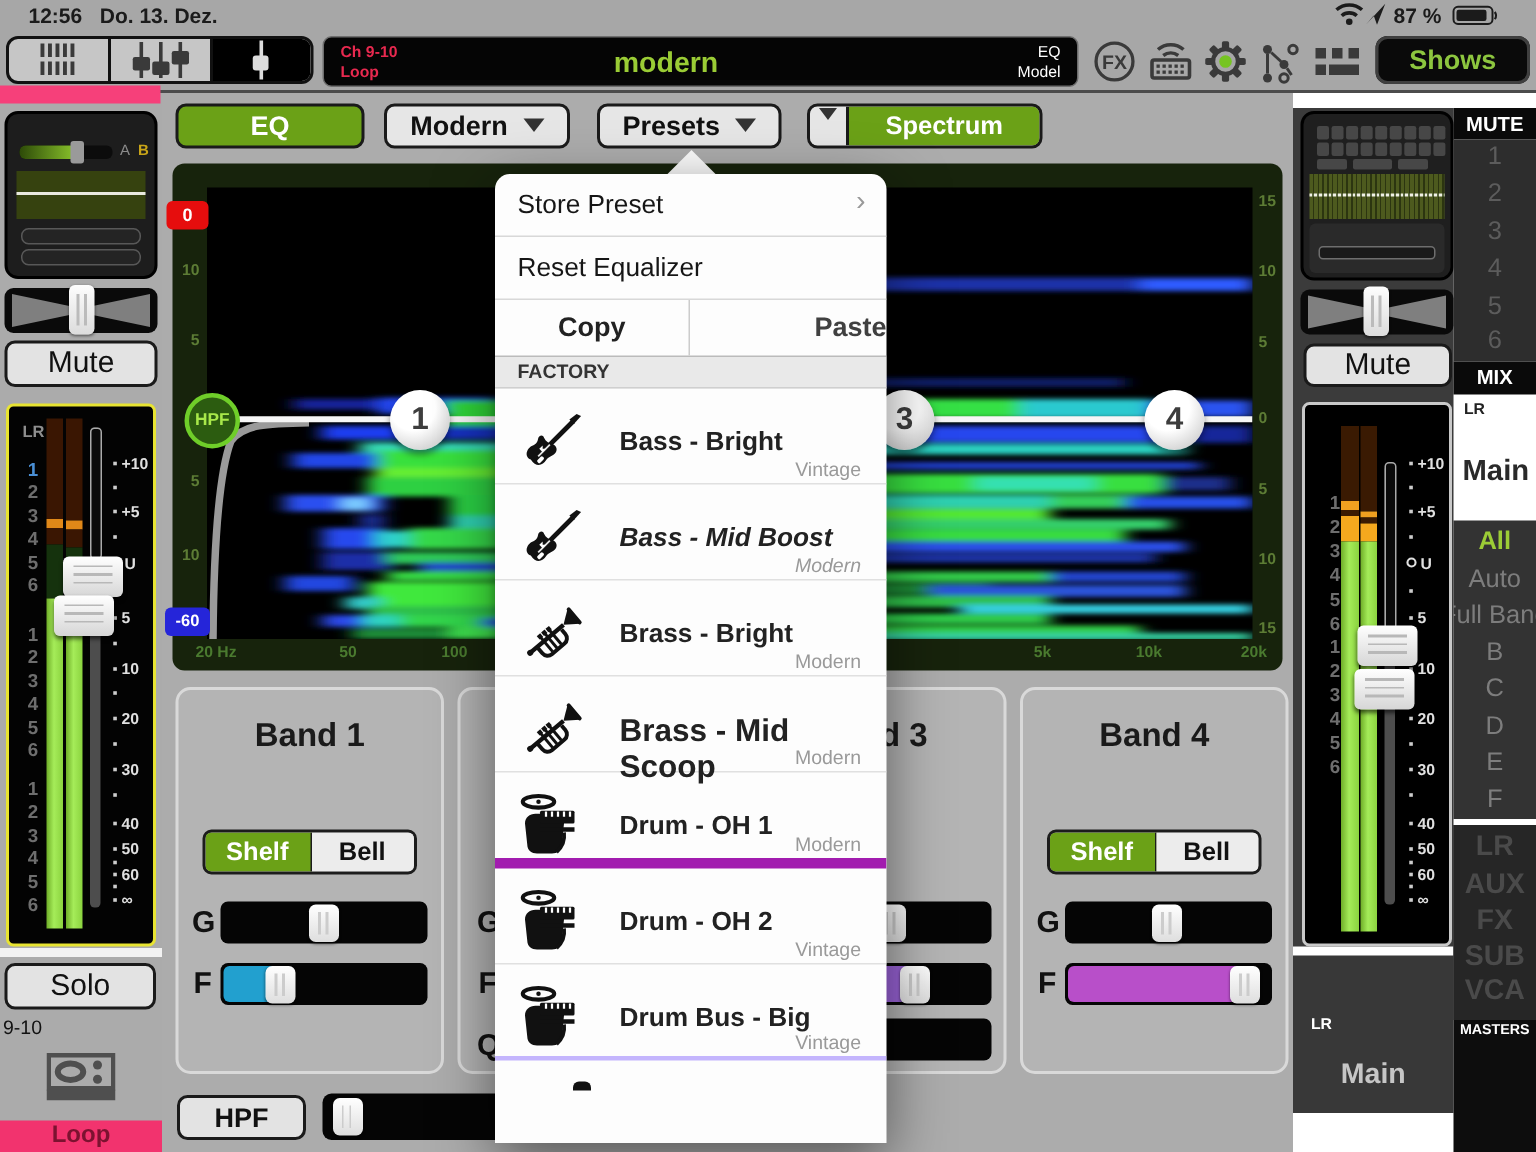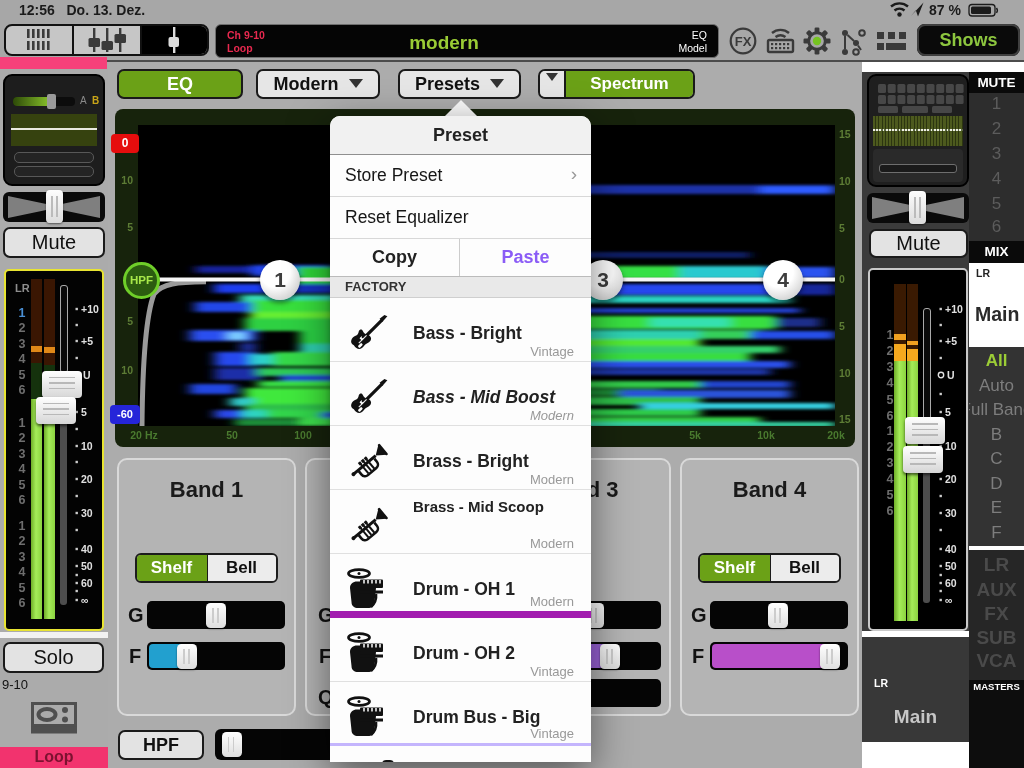--- a/index.html
+++ b/index.html
@@ -573,31 +573,30 @@
 <div class="abs" style="left:969px;top:550px;width:55px;height:218px;background:#0d0d0d;"></div>
 <div class="abs" style="left:969px;top:550px;width:55px;height:130px;background:#262626;"></div>
 <div class="abs" style="left:969px;top:554px;width:55px;text-align:center;font-size:19px;font-weight:bold;color:#4a4a4a;">LR</div>
 <div class="abs" style="left:969px;top:579px;width:55px;text-align:center;font-size:19px;font-weight:bold;color:#4a4a4a;">AUX</div>
 <div class="abs" style="left:969px;top:603px;width:55px;text-align:center;font-size:19px;font-weight:bold;color:#4a4a4a;">FX</div>
 <div class="abs" style="left:969px;top:627px;width:55px;text-align:center;font-size:19px;font-weight:bold;color:#4a4a4a;">SUB</div>
 <div class="abs" style="left:969px;top:650px;width:55px;text-align:center;font-size:19px;font-weight:bold;color:#4a4a4a;">VCA</div>
 <div class="abs" style="left:969px;top:681px;width:55px;text-align:center;font-size:9.5px;font-weight:bold;color:#fff;">MASTERS</div>
 <div class="abs" style="left:444px;top:100px;width:0;height:0;border-left:17px solid transparent;border-right:17px solid transparent;border-bottom:17px solid #fbfbfb;"></div>
 <div class="abs" style="left:330px;top:116px;width:261px;height:646px;background:#fdfdfd;border-radius:10px 10px 0 0;box-shadow:0 12px 40px rgba(0,0,0,.5);overflow:hidden;">
-    <div style="height:38px;background:#f1f1f1;border-bottom:1px solid #8f8f8f;text-align:center;line-height:38px;font-size:18px;font-weight:bold;color:#222;">Preset</div>
     <div style="height:41px;border-bottom:1px solid #d8d8d8;position:relative;">
       <span style="position:absolute;left:15px;top:10px;font-size:17.5px;color:#161616;">Store Preset</span>
       <span style="position:absolute;right:14px;top:8px;font-size:19px;color:#999;">›</span>
     </div>
     <div style="height:41px;border-bottom:1px solid #d8d8d8;position:relative;">
       <span style="position:absolute;left:15px;top:10px;font-size:17.5px;color:#161616;">Reset Equalizer</span>
     </div>
     <div style="height:37px;display:flex;border-bottom:1px solid #bbb;">
       <div style="width:130px;border-right:1px solid #ccc;box-sizing:border-box;text-align:center;line-height:37px;font-size:18px;font-weight:bold;color:#222;">Copy</div>
-      <div style="flex:1;text-align:center;line-height:37px;font-size:18px;font-weight:bold;color:#8b5cf6;">Paste</div>
+      <div style="flex:1;text-align:right;line-height:37px;font-size:18px;font-weight:bold;color:#404040;">Paste</div>
     </div>
     <div style="height:20px;background:#e9e9e9;border-bottom:1px solid #cfcfcf;position:relative;">
       <span style="position:absolute;left:15px;top:2px;font-size:13px;font-weight:bold;color:#333;">FACTORY</span>
     </div>
     <div style="height:64px;border-bottom:1px solid #e0e0e0;position:relative;box-sizing:border-box;">
 <div style="position:absolute;left:16px;top:13px;"><svg width="44" height="44" viewBox="0 0 44 44">
 <g transform="translate(22,23) rotate(-45)">
 <path d="M-18 -2 C -20 -7, -14 -9.5, -10 -7.5 C -7.5 -6.5, -6 -7.5, -4.5 -8.5 C -2.5 -9.5, -0.5 -8, -1.5 -6 C -2.5 -3.5, -2 -1, -0.5 1 C 0.5 3.5, -0.5 6, -3 6.5 C -6 7, -8 5, -11 5.5 C -15 6.5, -19.5 4.5, -18 -2 Z" fill="#111"></path>
 <rect x="-2" y="-1.6" width="22" height="3.2" fill="#111"></rect>
 <path d="M19 -2.6 l6 0.8 1.2 3 -7.2 0.4 z" fill="#111"></path>
@@ -663,21 +662,21 @@
               <line x1="-3.2" y1="-5" x2="-3.2" y2="9"></line>
               <line x1="0.6" y1="-5" x2="0.6" y2="9"></line>
             </g>
 <g stroke="#111" stroke-width="3">
               <line x1="-8.5" y1="-4.2" x2="-5.5" y2="-4.2"></line>
               <line x1="-4.7" y1="-4.2" x2="-1.7" y2="-4.2"></line>
               <line x1="-0.9" y1="-4.2" x2="2.1" y2="-4.2"></line>
             </g>
 </g>
 </svg></div>
-<span style="position:absolute;left:83px;top:8px;font-size:15px;font-weight:bold;color:#222;">Brass - Mid Scoop</span>
+<span style="position:absolute;left:83px;top:25px;font-size:21px;font-weight:bold;color:#222;">Brass - Mid Scoop</span>
 <span style="position:absolute;right:17px;bottom:2px;font-size:13px;color:#999;">Modern</span>
     </div>
     <div style="height:64px;border-bottom:7px solid #a21caf;position:relative;box-sizing:border-box;">
 <div style="position:absolute;left:16px;top:13px;"><svg width="44" height="44" viewBox="0 0 44 44">
 <ellipse cx="13" cy="6.5" rx="10.5" ry="3.9" fill="none" stroke="#111" stroke-width="2.7"></ellipse>
 <circle cx="13" cy="6.5" r="1.5" fill="#111"></circle>
 <path d="M4 21 c0-4 3-6.5 7-6.5 l12 0 c4 0 7 2.5 7 6.5 l-1.5 14 c0 4-3 6-6.5 6 l-10 0 c-3.5 0-6.5-2-6.5-6 z" fill="#111"></path>
 <rect x="14" y="12.5" width="23" height="8.5" rx="1" fill="#111"></rect>
 <g stroke="#fff" stroke-width="1.5">
             <line x1="18" y1="13" x2="18" y2="16.5"></line>

